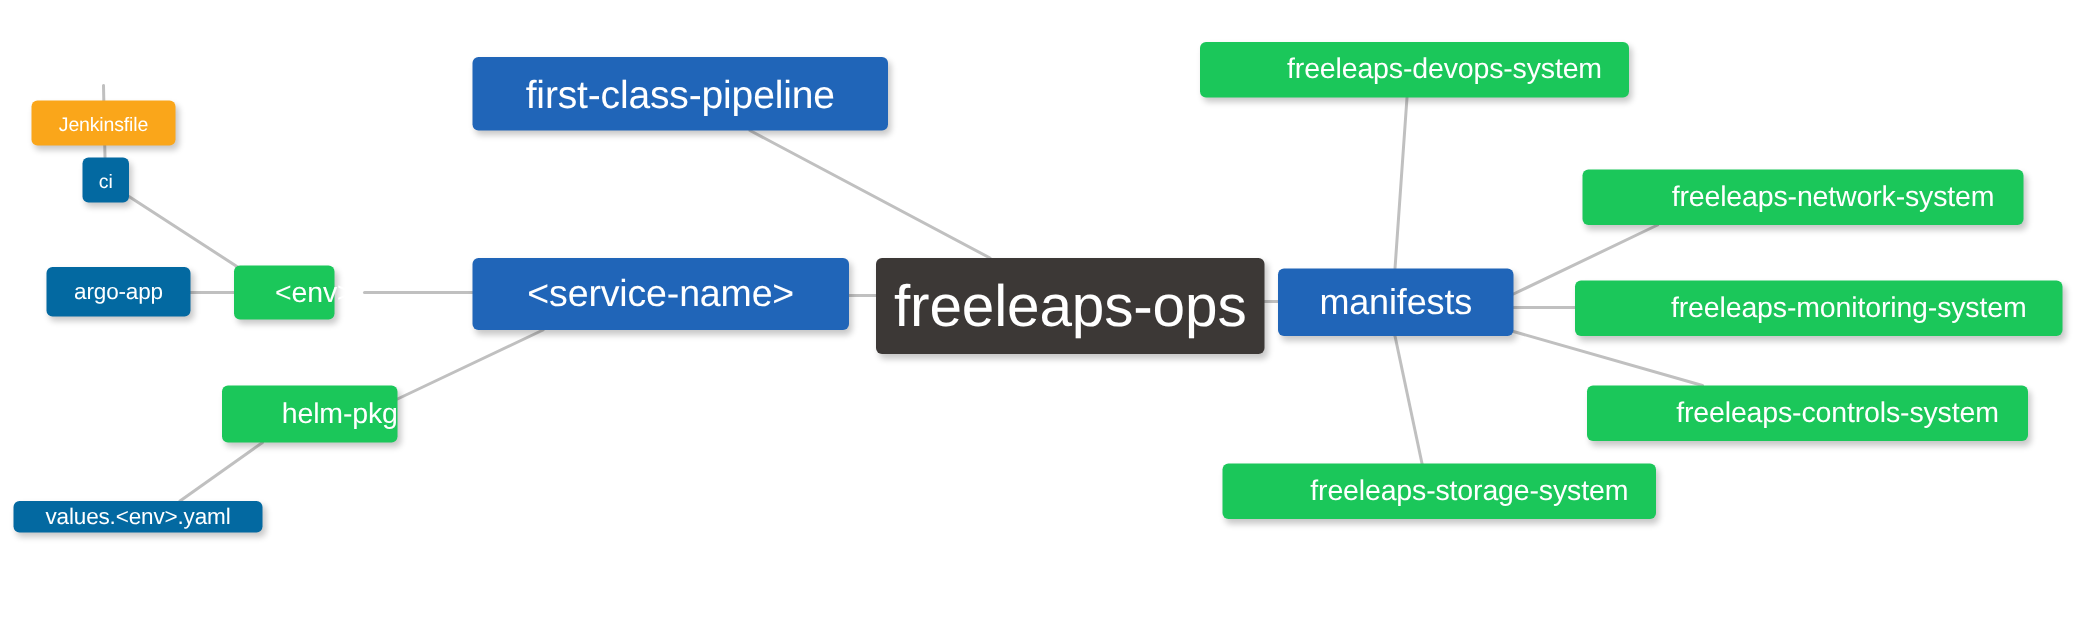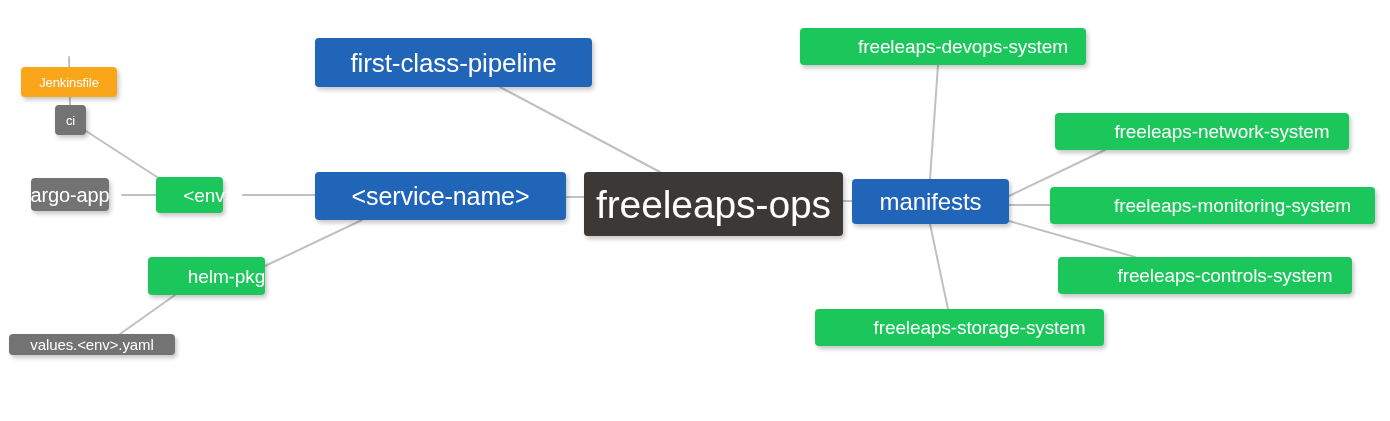--- a/index.html
+++ b/index.html
@@ -38,21 +38,21 @@
     line-height: 1;
     text-align: center;
     box-shadow: 2px 3px 4px rgba(0,0,0,0.22);
     letter-spacing: -0.1px;
     user-select: none;
   }
   .n-root   { background: #3c3836; }
   .n-blue   { background: #2065b8; }
   .n-green  { background: #1bc75a; padding-left: 40px; }
   .n-orange { background: #faa61a; }
-  .n-red    { background: #737373; }
+  .n-red    { background: #0369a1; }
 </style>
 </head>
 <body>
 
 <div id="canvas">
   <svg id="edges" width="1390" height="421" viewBox="0 0 1390 421">
       <line x1="69" y1="57" x2="70" y2="105" stroke="#c0c0c0" stroke-width="2" stroke-linecap="round"></line>
       <line x1="86" y1="131" x2="160" y2="179" stroke="#c0c0c0" stroke-width="2" stroke-linecap="round"></line>
       <line x1="122" y1="195" x2="156" y2="195" stroke="#c0c0c0" stroke-width="2" stroke-linecap="round"></line>
       <line x1="243" y1="195" x2="315" y2="195" stroke="#c0c0c0" stroke-width="2" stroke-linecap="round"></line>
@@ -67,21 +67,21 @@
       <line x1="1009" y1="221" x2="1135" y2="257" stroke="#c0c0c0" stroke-width="2" stroke-linecap="round"></line>
       <line x1="930" y1="224" x2="948" y2="309" stroke="#c0c0c0" stroke-width="2" stroke-linecap="round"></line>
     </svg>
   <div id="node-layer">
       <div class="node n-orange" style="left: 21px; top: 27px; width: 96px; height: 30px; font-size: 13px; margin-top: 40px;">
         <span>Jenkinsfile</span>
       </div>
       <div class="node n-red" style="left: 55px; top: 105px; width: 31px; height: 30px; font-size: 13px;">
         <span>ci</span>
       </div>
-      <div class="node n-red" style="left: 31px; top: 178px; width: 78px; height: 33px; font-size: 20px;">
+      <div class="node n-red" style="left: 31px; top: 178px; width: 96px; height: 33px; font-size: 15px;">
         <span>argo-app</span>
       </div>
       <div class="node n-green" style="left: 156px; top: 177px; width: 67px; height: 36px; font-size: 19px;">
         <span>&lt;env&gt;</span>
       </div>
       <div class="node n-green" style="left: 148px; top: 257px; width: 117px; height: 38px; font-size: 19px;">
         <span>helm-pkg</span>
       </div>
       <div class="node n-red" style="left: 9px; top: 334px; width: 166px; height: 21px; font-size: 15px; align-items: center;">
         <span>values.&lt;env&gt;.yaml</span>

